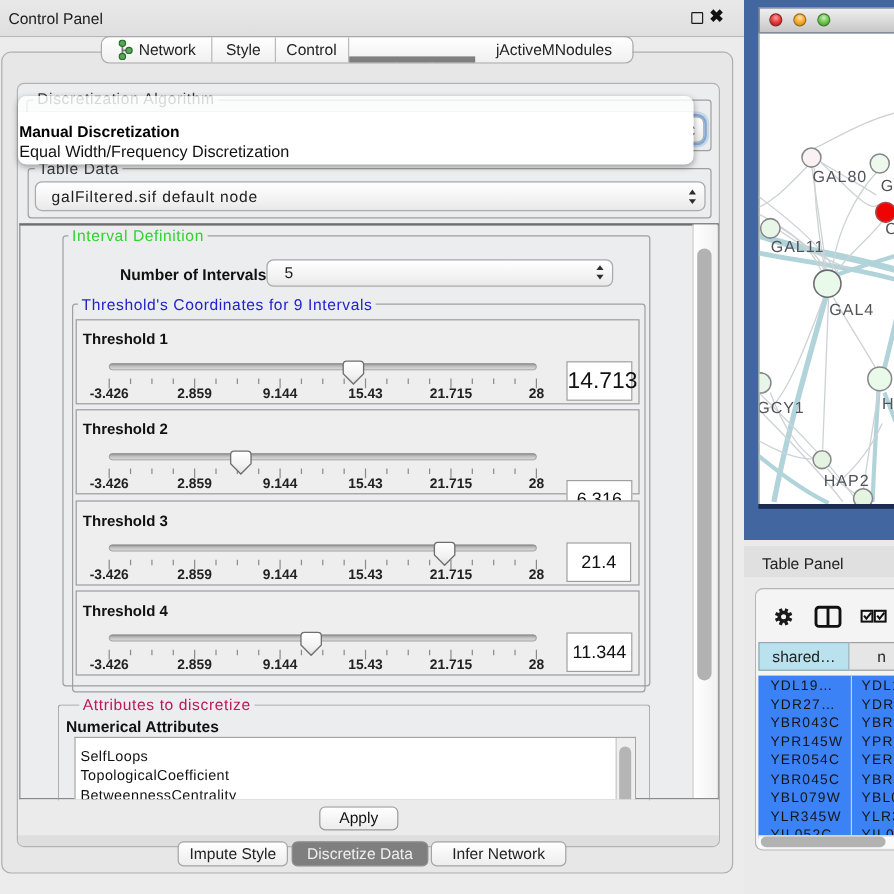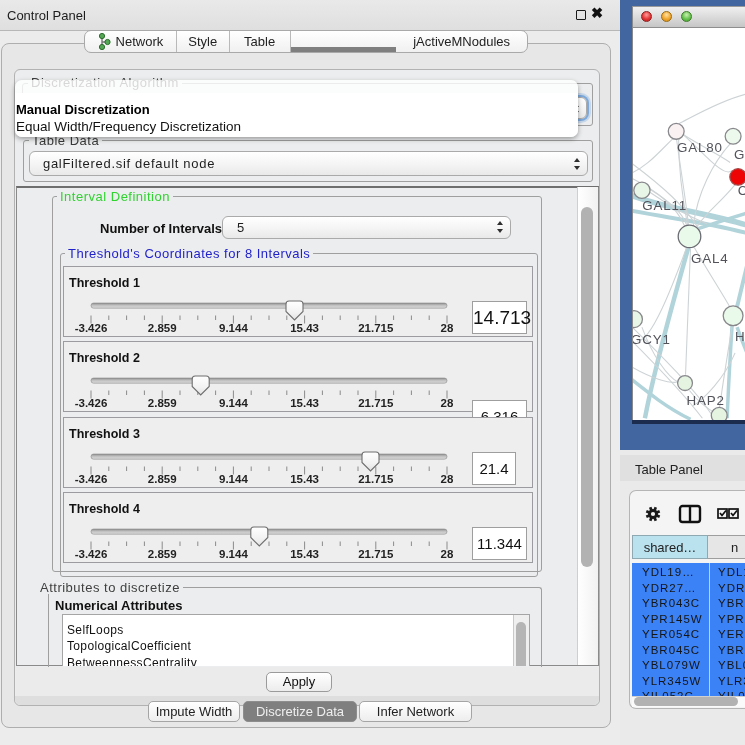--- a/index.html
+++ b/index.html
@@ -63,21 +63,21 @@
 <div class="grptitle" style="left:57px;top:190px;color:#2fd32f;">Interval Definition</div>
 
 <div class="abs" style="left:84px;top:221px;font-size:13px;font-weight:700;color:#111;margin-left:16px;">Number of Intervals</div>
 <div class="combo" style="left:222px;top:216px;width:289px;height:23px;line-height:22px;padding-left:14px;">5</div>
 <div class="stepper" style="left:497px;top:221px;">
     <div class="up"></div>
     <div class="dn"></div>
   </div>
 
 <div class="grpborder" style="left:60px;top:253px;width:478px;height:324px;"></div>
-<div class="grptitle" style="left:65px;top:247px;color:#2222cc;">Threshold's Coordinates for 8 Intervals</div>
+<div class="grptitle" style="left:65px;top:247px;color:#2222cc;">Threshold's Coordinates for 9 Intervals</div>
 
 <div class="abs" style="left:63px;top:266px;width:470px;height:71px;background:#eeeeee;border:1px solid #9c9ca0;">
   <div class="abs" style="left:5px;top:9px;font-size:12.5px;font-weight:700;color:#111;">Threshold 1</div>
   <svg class="abs" style="left:0;top:26px;" width="470" height="44" viewBox="0 0 470 44">
     <defs>
         <linearGradient id="tg266" x1="0" y1="0" x2="0" y2="1">
       <stop offset="0" stop-color="#8d8d8d"></stop>
           <stop offset="0.45" stop-color="#c0c0c0"></stop>
           <stop offset="1" stop-color="#dedede"></stop>
         </linearGradient>
@@ -153,21 +153,21 @@
     <path d="M298.0,18.5 L298.0,11 Q298.0,8 301.0,8 L312.0,8 Q315.0,8 315.0,11 L315.0,18.5 L306.5,27 Z" fill="url(#th417)" stroke="#6e6e6e" stroke-width="1.1"></path>
     <g font-size="11.5px" font-weight="700" fill="#222" text-anchor="middle" font-family="Liberation Sans, sans-serif">
         <text x="27.0" y="38.5">-3.426</text>
         <text x="98.2" y="38.5">2.859</text>
         <text x="169.4" y="38.5">9.144</text>
         <text x="240.6" y="38.5">15.43</text>
         <text x="311.8" y="38.5">21.715</text>
         <text x="383.0" y="38.5">28</text>
       </g>
   </svg>
-  <div class="abs" style="left:408px;top:34px;width:44px;height:33px;background:#fff;border:1px solid #9e9e9e;font-size:15px;color:#111;text-align:center;line-height:31px;">21.4</div>
+  <div class="abs" style="left:408px;top:34px;width:54px;height:33px;background:#fff;border:1px solid #9e9e9e;font-size:15px;color:#111;text-align:center;line-height:31px;">21.4</div>
 </div>
 <div class="abs" style="left:63px;top:492px;width:470px;height:71px;background:#eeeeee;border:1px solid #9c9ca0;">
   <div class="abs" style="left:5px;top:9px;font-size:12.5px;font-weight:700;color:#111;">Threshold 4</div>
   <svg class="abs" style="left:0;top:26px;" width="470" height="44" viewBox="0 0 470 44">
     <defs>
         <linearGradient id="tg492" x1="0" y1="0" x2="0" y2="1">
       <stop offset="0" stop-color="#8d8d8d"></stop>
           <stop offset="0.45" stop-color="#c0c0c0"></stop>
           <stop offset="1" stop-color="#dedede"></stop>
         </linearGradient>
@@ -187,51 +187,51 @@
         <text x="169.4" y="38.5">9.144</text>
         <text x="240.6" y="38.5">15.43</text>
         <text x="311.8" y="38.5">21.715</text>
         <text x="383.0" y="38.5">28</text>
       </g>
   </svg>
   <div class="abs" style="left:408px;top:34px;width:55px;height:33px;background:#fff;border:1px solid #9e9e9e;font-size:15px;color:#111;text-align:center;line-height:31px;">11.344</div>
 </div>
 
 <div class="grpborder" style="left:48px;top:587px;width:494px;height:90px;border-bottom:none;"></div>
-<div class="grptitle" style="left:37px;top:581px;color:#404040;">Attributes to discretize</div>
+<div class="grptitle" style="left:66px;top:581px;color:#be185d;">Attributes to discretize</div>
 <div class="abs" style="left:55px;top:598px;font-size:13px;font-weight:700;color:#111;">Numerical Attributes</div>
 <div class="abs" style="left:62px;top:614px;width:468px;height:52px;background:#ffffff;border:1px solid #a5a5a5;border-bottom:none;overflow:hidden;">
   <div style="font-size:12px;color:#111;padding:7px 0 0 4px;line-height:16.4px;letter-spacing:0.35px;">SelfLoops<br>TopologicalCoefficient<br>BetweennessCentrality</div>
   <div class="abs" style="right:0;top:0;width:16px;height:52px;background:#efefef;border-left:1px solid #c9c9c9;"></div>
   <div class="abs" style="right:3px;top:7px;width:10px;height:60px;background:#b5b5b5;border-radius:5px;"></div>
 </div>
 
 <div class="abs" style="left:577px;top:187px;width:21px;height:478px;background:linear-gradient(90deg,#ffffff,#f1f1f1);border-left:1px solid #cfcfcf;"></div>
 <div class="abs" style="left:581px;top:207px;width:12px;height:360px;background:#b2b2b2;border-radius:6px;"></div>
 
 <div class="abs" style="left:16px;top:667px;width:583px;height:29px;background:#ebebeb;"></div>
 <div class="abs" style="left:266px;top:672px;width:66px;height:20px;border:1px solid #9b9b9b;border-radius:5px;background:linear-gradient(180deg,#ffffff,#ececec);text-align:center;font-size:13px;line-height:18px;color:#111;">Apply</div>
 <div class="abs" style="left:15px;top:696px;width:584px;height:9px;background:#dedede;border-radius:0 0 6px 6px;"></div>
 
-<div class="abs" style="left:148px;top:701px;width:92px;height:21px;border:1px solid #a5a5a5;border-radius:5px;background:linear-gradient(180deg,#ffffff,#ededed);text-align:center;font-size:13px;line-height:19px;color:#222;">Impute Width</div>
+<div class="abs" style="left:148px;top:701px;width:92px;height:21px;border:1px solid #a5a5a5;border-radius:5px;background:linear-gradient(180deg,#ffffff,#ededed);text-align:center;font-size:13px;line-height:19px;color:#222;">Impute Style</div>
 <div class="abs" style="left:243px;top:701px;width:114px;height:21px;border:1px solid #8d8d8d;border-radius:5px;background:#7f7f7f;text-align:center;font-size:13px;line-height:19px;color:#efefef;">Discretize Data</div>
 <div class="abs" style="left:359px;top:701px;width:113px;height:21px;border:1px solid #a5a5a5;border-radius:5px;background:linear-gradient(180deg,#ffffff,#ededed);text-align:center;font-size:13px;line-height:19px;color:#222;">Infer Network</div>
 
 <div class="abs" style="left:84px;top:30px;width:444px;height:23px;border:1px solid #a9a9a9;border-radius:7px;background:linear-gradient(180deg,#ffffff,#f0f0f0);overflow:hidden;display:flex;">
   <div style="width:92px;height:100%;border-right:1px solid #b9b9b9;display:flex;align-items:center;justify-content:center;font-size:13px;color:#222;">
     <svg width="13" height="17" viewBox="0 0 13 17" style="margin-right:5px;">
       <line x1="4" y1="3" x2="4" y2="14" stroke="#777" stroke-width="1.4"></line>
       <line x1="4" y1="9" x2="9" y2="9" stroke="#777" stroke-width="1.4"></line>
       <circle cx="4" cy="3" r="2.6" fill="#55a855" stroke="#2c6b2c" stroke-width="1"></circle>
       <circle cx="9.5" cy="9" r="2.6" fill="#55a855" stroke="#2c6b2c" stroke-width="1"></circle>
       <circle cx="4" cy="14" r="2.6" fill="#55a855" stroke="#2c6b2c" stroke-width="1"></circle>
     </svg>
     Network</div>
   <div style="width:53px;height:100%;border-right:1px solid #b9b9b9;display:flex;align-items:center;justify-content:center;font-size:13px;color:#222;">Style</div>
-  <div style="width:61px;height:100%;border-right:1px solid #b9b9b9;display:flex;align-items:center;justify-content:center;font-size:13px;color:#222;">Table</div>
+  <div style="width:61px;height:100%;border-right:1px solid #b9b9b9;display:flex;align-items:center;justify-content:center;font-size:13px;color:#222;">Control</div>
   <div style="width:106px;height:100%;background:#7f7f7f;display:flex;align-items:center;justify-content:center;font-size:13px;color:#f0f0f0;margin-top:16px;">Cyni Toolbox</div>
   <div style="width:131px;height:100%;display:flex;align-items:center;justify-content:center;font-size:13px;color:#222;">jActiveMNodules</div>
 </div>
 
 <div class="abs" style="left:620px;top:0;width:125px;height:450px;background:#42669f;"></div>
 
 <div class="abs" style="left:632px;top:6px;width:113px;height:22px;background:linear-gradient(180deg,#f0f0f0,#c6c6c6);border-top:1px solid #9a9a9a;border-left:1px solid #8a8a8a;border-bottom:1px solid #8e8e8e;"></div>
 <div class="abs" style="left:641px;top:11px;width:11px;height:11px;border-radius:50%;background:radial-gradient(circle at 50% 32%, #ff9a9a 0%, #e23535 55%, #c01818 100%);border:0.5px solid #8e2020;"></div>
 <div class="abs" style="left:661px;top:11px;width:11px;height:11px;border-radius:50%;background:radial-gradient(circle at 50% 32%, #ffe2a0 0%, #f0a62e 55%, #cf8a10 100%);border:0.5px solid #9a6a10;"></div>
 <div class="abs" style="left:681px;top:11px;width:11px;height:11px;border-radius:50%;background:radial-gradient(circle at 50% 32%, #c9f0b0 0%, #67c24f 55%, #44a02e 100%);border:0.5px solid #3e7a28;"></div>

